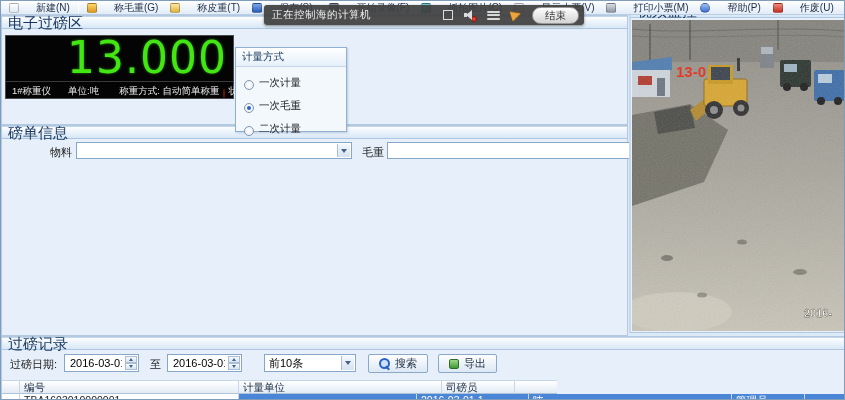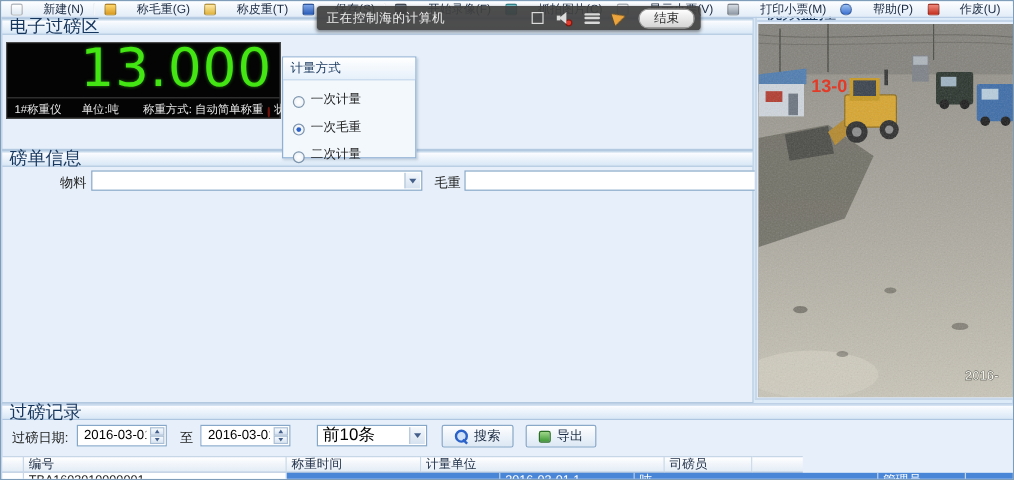--- a/index.html
+++ b/index.html
@@ -81,21 +81,21 @@
 
   .ticket-panel { left:0; top:124px; width:627px; height:211px; }
   .field-row { position:absolute; left:0; top:16px; width:100%; height:18px; font-size:11px; color:#222;margin-left:40px; }
   .flabel { position:absolute; top:3px; }
   .combo { position:absolute; height:17px; background:#fff; border:1px solid #86a7c8; }
   .combo-arrow { position:absolute; right:1px; top:1px; bottom:1px; width:13px;
     background:linear-gradient(#f4f8fc,#d6e2f0); border-left:1px solid #aabfd6;
     display:flex; align-items:center; justify-content:center; }
   .tri-down { width:0; height:0; border-left:3px solid transparent; border-right:3px solid transparent;
     border-top:4px solid #44608a; }
-  .tin { width:100%; height:100%; border:0; outline:none; font-size:14px; padding:0 4px;
+  .tin { width:100%; height:100%; border:0; outline:none; font-size:11px; padding:0 4px;
     font-family:inherit; background:transparent; }
 
   
   .video-panel { position:absolute; left:628px; top:3px; width:217px; height:329px;
     background:#e7f0fa; border:1px solid #b3c9e0; border-left:2px solid #c6d8ea; }
   .video-area { position:absolute; left:1px; top:15px; width:213px; height:311px;
     background:#9b988f; overflow:hidden; }
 
   
   .records-panel { left:0; top:335px; width:845px; height:65px; border-bottom:0; }
@@ -355,21 +355,20 @@
       <span class="btn" style="left:436px;">
         <span class="exp-ico"></span>
         <span>导出</span>
       </span>
     </div>
 
     <div class="grid">
       <div class="grid-head">
         <div class="gh c0"></div>
         <div class="gh c1">编号</div>
-        <div class="gh c3">称重时间</div>
         <div class="gh c4">计量单位</div>
         <div class="gh c5">司磅员</div>
         <div class="gh c6"></div>
       </div>
       <div class="grid-row">
         <div class="gc plain c0"></div>
         <div class="gc plain c1">TBA1603010000001</div>
         <div class="gc sel c2"></div>
         <div class="gc sel c3">2016-03-01 1</div>
         <div class="gc sel c4">吨</div>

